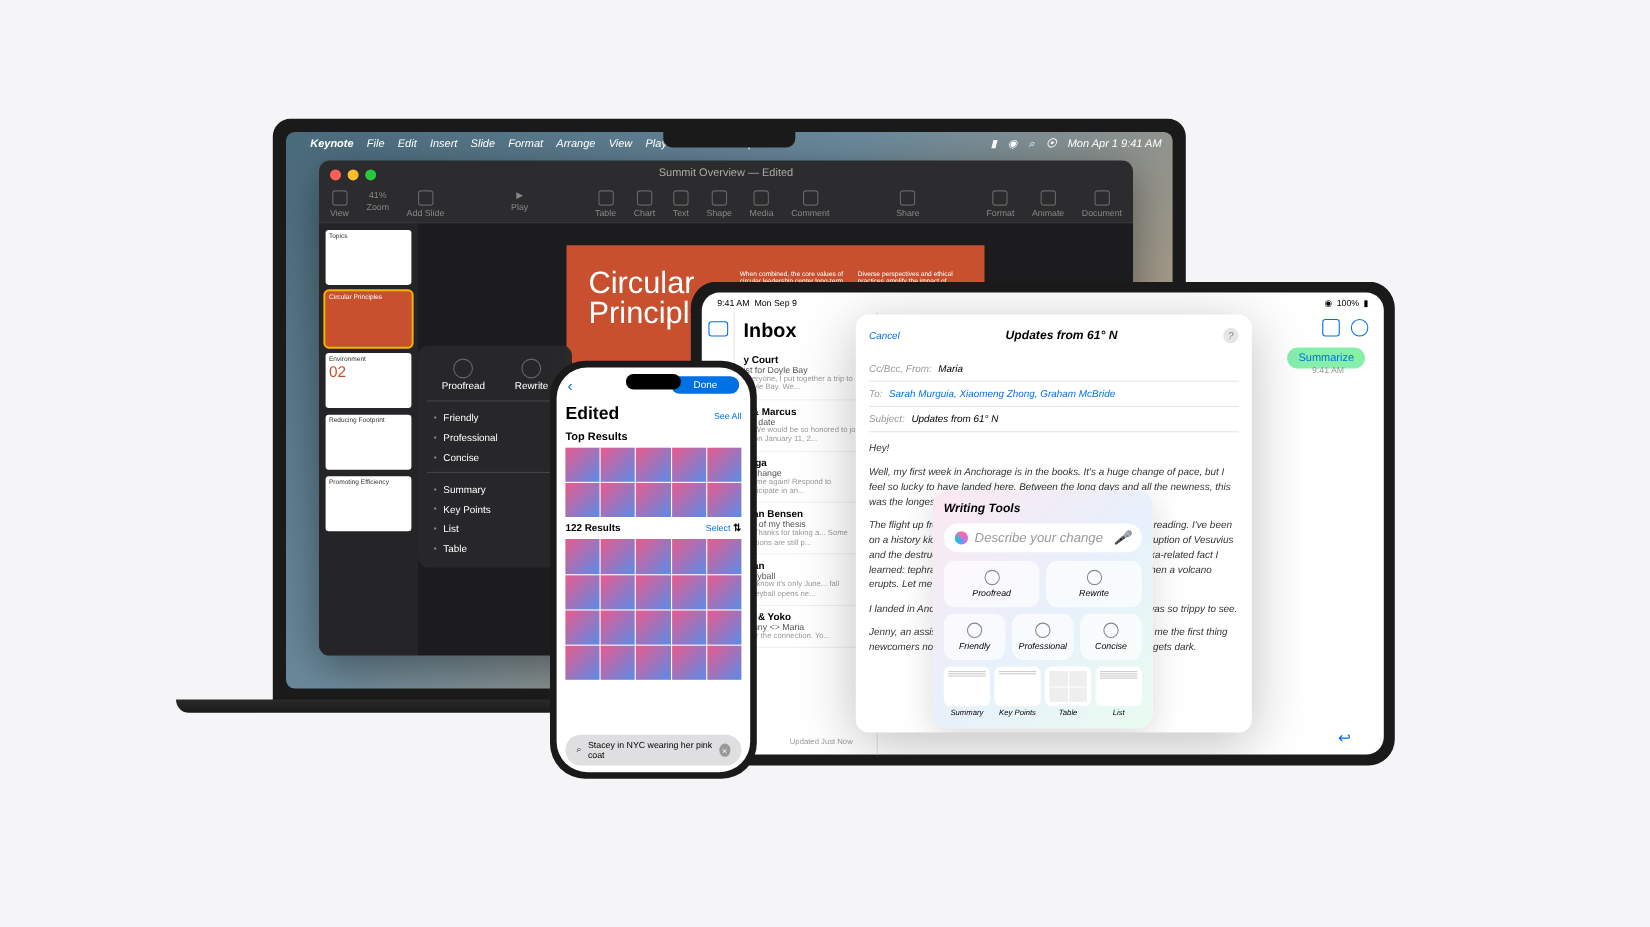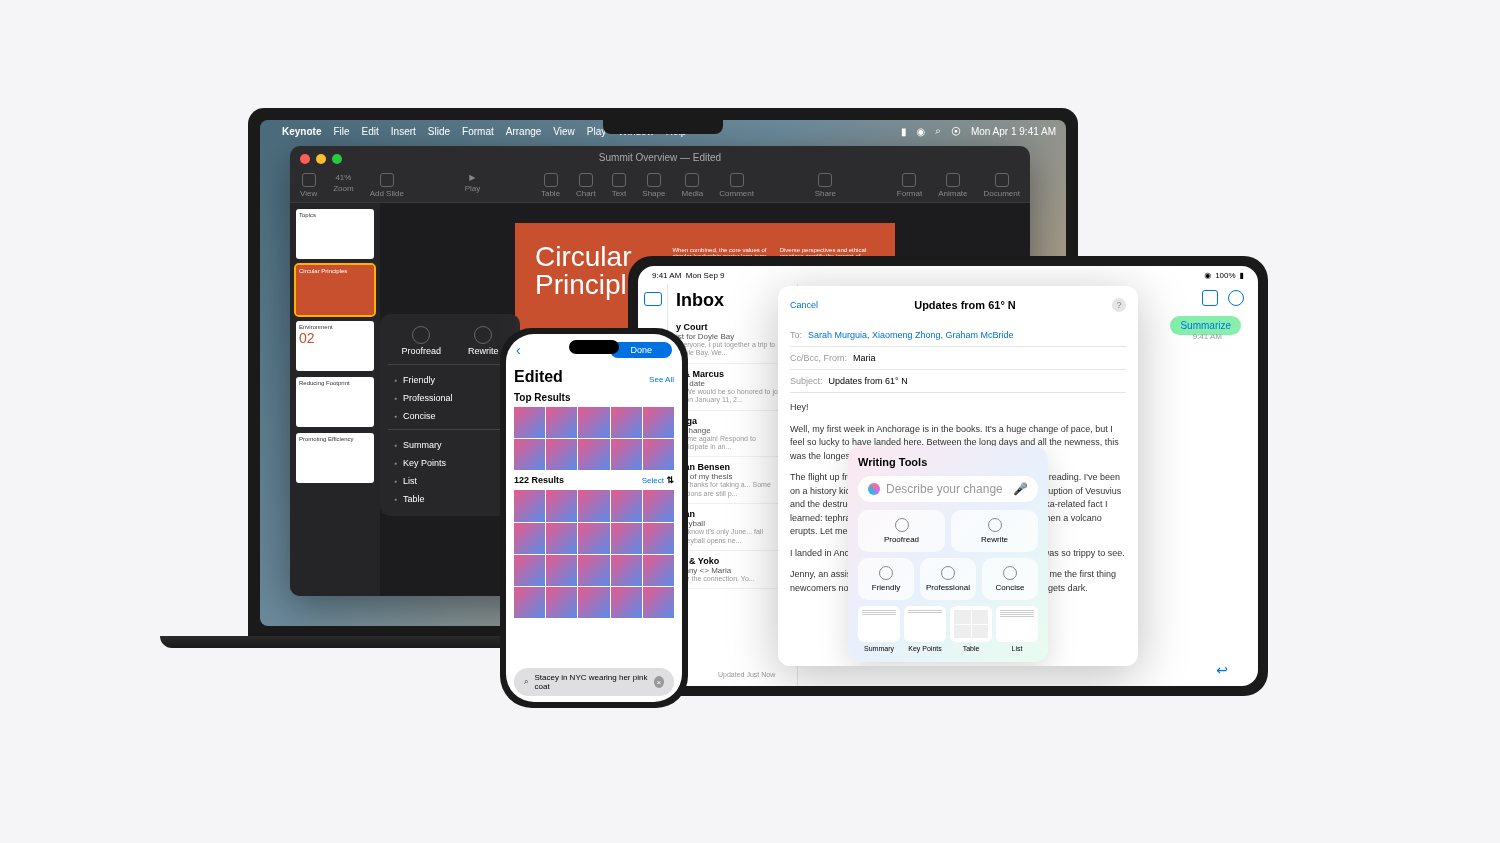--- a/index.html
+++ b/index.html
@@ -6,21 +6,21 @@
 body{background:#f5f5f7;width:1500px;height:843px;position:relative;overflow:hidden;}
 
 
 .macbook{position:absolute;left:248px;top:108px;width:830px;height:530px;background:#1a1a1a;border-radius:16px 16px 0 0;padding:12px;}
 .macbook-screen{width:100%;height:100%;background:linear-gradient(135deg,#4a6b7c 0%,#6b8a9c 40%,#d4a574 100%);border-radius:8px;position:relative;overflow:hidden;}
 .macbook-notch{position:absolute;top:0;left:50%;transform:translateX(-50%);width:120px;height:14px;background:#1a1a1a;border-radius:0 0 8px 8px;z-index:100;}
 .macbook-base{position:absolute;left:160px;top:636px;width:1006px;height:12px;background:linear-gradient(#2a2a2a,#1a1a1a);border-radius:0 0 20px 20px;}
 .macbook-base::before{content:"";position:absolute;top:0;left:50%;transform:translateX(-50%);width:140px;height:6px;background:#3a3a3a;border-radius:0 0 6px 6px;}
 
 
-.menubar{position:absolute;top:0;left:0;right:0;height:22px;display:flex;align-items:center;padding:0 10px;color:#fff;font-size:10px;z-index:10;}
+.menubar{position:absolute;top:0;left:0;right:0;height:22px;display:flex;align-items:center;padding:0 10px;color:#fff;font-size:10px;z-index:10;font-style:italic;}
 .menubar-left{display:flex;gap:12px;align-items:center;}
 .apple-logo{font-size:12px;}
 .menubar-right{margin-left:auto;display:flex;gap:10px;align-items:center;}
 
 
 .keynote{position:absolute;top:26px;left:30px;width:740px;height:450px;background:#2c2c2e;border-radius:10px;overflow:hidden;display:flex;flex-direction:column;box-shadow:0 10px 40px rgba(0,0,0,0.4);}
 .kn-traffic{position:absolute;top:8px;left:10px;display:flex;gap:6px;z-index:5;}
 .kn-dot{width:10px;height:10px;border-radius:50%;}
 .kn-red{background:#ff5f56;}.kn-yellow{background:#ffbd2e;}.kn-green{background:#27c93f;}
 .kn-title{text-align:center;padding:6px;color:#aaa;font-size:10px;}
@@ -67,21 +67,21 @@
 .mail-sb-icon{width:18px;height:14px;border:1.5px solid #0071e3;border-radius:3px;}
 .mail-list{width:130px;border-right:1px solid #e5e5e7;padding:6px 8px;overflow:hidden;font-size:8px;}
 .mail-list h2{font-size:18px;font-weight:700;margin-bottom:6px;}
 .mail-item{padding:5px 0;border-bottom:1px solid #f0f0f0;}
 .mail-from{font-weight:600;font-size:9px;}
 .mail-subj{font-size:8px;color:#555;}
 .mail-prev{font-size:7px;color:#999;line-height:1.2;}
 .mail-content{flex:1;position:relative;}
 
 
-.compose{position:absolute;top:20px;left:140px;width:360px;height:380px;background:#fff;border-radius:12px;box-shadow:0 10px 50px rgba(0,0,0,0.25);padding:12px;z-index:40;font-size:9px;overflow:hidden;}
+.compose{position:absolute;top:20px;left:140px;width:360px;height:380px;background:#fff;border-radius:12px;box-shadow:0 10px 50px rgba(0,0,0,0.25);padding:12px;z-index:40;font-size:9px;overflow:hidden;font-style:italic;}
 .compose-hdr{display:flex;justify-content:space-between;align-items:center;margin-bottom:12px;}
 .compose-cancel{color:#0071e3;cursor:pointer;}
 .compose-title{font-weight:600;font-size:11px;}
 .compose-help{width:14px;height:14px;background:#e5e5e7;border-radius:50%;color:#888;display:flex;align-items:center;justify-content:center;font-size:9px;}
 .compose-field{padding:6px 0;border-bottom:1px solid #e5e5e7;display:flex;gap:6px;}
 .compose-label{color:#999;}
 .compose-recip{color:#0071e3;}
 .compose-body{padding:8px 0;font-size:9px;line-height:1.5;color:#333;}
 .compose-body p{margin-bottom:8px;}
 
@@ -367,26 +367,26 @@
       <div class="mail-content"></div>
     </div>
 
     <div class="compose">
       <div class="compose-hdr">
         <span class="compose-cancel">Cancel</span>
         <span class="compose-title">Updates from 61° N</span>
         <span class="compose-help">?</span>
       </div>
       <div class="compose-field">
+        <span class="compose-label">Cc/Bcc, From:</span>
+        <span>Maria</span>
+      </div>
+      <div class="compose-field">
         <span class="compose-label">To:</span>
         <span class="compose-recip">Sarah Murguia, Xiaomeng Zhong, Graham McBride</span>
-      </div>
-      <div class="compose-field">
-        <span class="compose-label">Cc/Bcc, From:</span>
-        <span>Maria</span>
       </div>
       <div class="compose-field">
         <span class="compose-label">Subject:</span>
         <span>Updates from 61° N</span>
       </div>
       <div class="compose-body">
         <p>Hey!</p>
         <p>Well, my first week in Anchorage is in the books. It's a huge change of pace, but I feel so lucky to have landed here. Between the long days and all the newness, this was the longest week of my life, in a good way.</p>
         <p>The flight up from Seattle was stunning. I spent most of the flight reading. I've been on a history kick and just finished a pretty solid book about the eruption of Vesuvius and the destruction of Pompeii. It's a little dry at points. Fun Alaska-related fact I learned: tephra, which is what we call most of what comes out when a volcano erupts. Let me know if you find a way to use that.</p>
         <p>I landed in Anchorage at 10pm and the sun would still be out, it was so trippy to see.</p>

